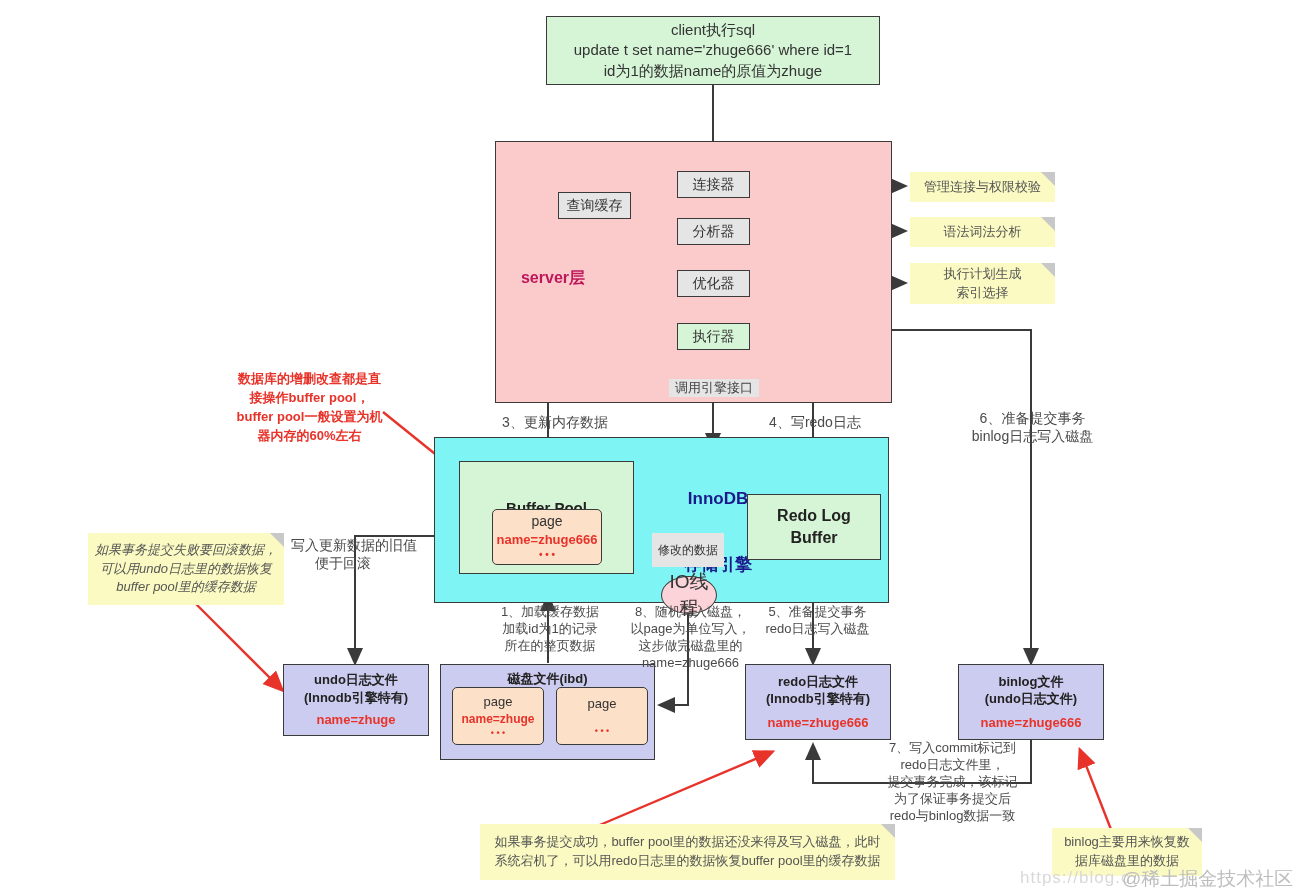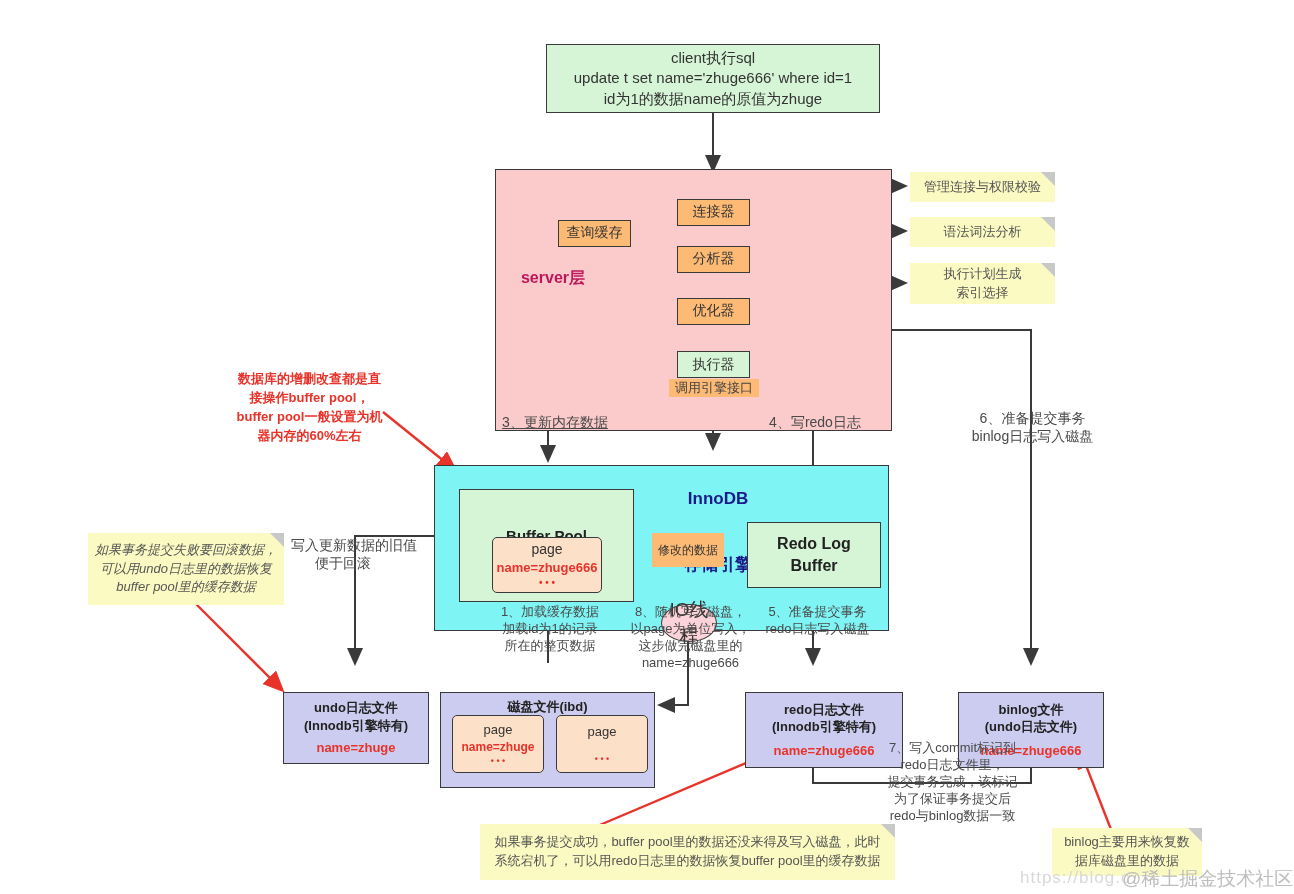--- a/index.html
+++ b/index.html
@@ -1,26 +1,26 @@
 <!DOCTYPE html>
 <html><head>
 <meta charset="utf-8">
 <style>
   html,body{margin:0;padding:0;background:#fff;}
   body{font-family:"Liberation Sans","DejaVu Sans",sans-serif;}
   #stage{position:relative;width:1294px;height:894px;background:#ffffff;overflow:hidden;}
   .box{position:absolute;box-sizing:border-box;display:flex;flex-direction:column;
        align-items:center;justify-content:center;text-align:center;line-height:1.35;}
-  .bd{border:1.5px solid #3a3a3a;margin-top:28px;}
+  .bd{border:1.5px solid #3a3a3a;}
   .green{background:#d6f5d6;}
   .pink{background:#fbcaca;}
   .cyan{background:#7ff4f4;}
   .purple{background:#ccccf0;}
   .orange{background:#fde0c8;}
-  .white{background:#fdba74;font-family:Liberation Serif, serif;}
+  .white{background:#e5e5e5;}
   .pinkell{background:#fbd3d8;}
   .lbl{position:absolute;text-align:center;color:#4a4a4a;line-height:1.3;white-space:pre;}
   .redtxt{color:#e8332a;font-weight:bold;}
   .note{position:absolute;box-sizing:border-box;background:#fafac2;color:#555;
         padding:15px 8px;text-align:center;line-height:1.45;}
   .note:after{content:"";position:absolute;top:0;right:0;width:0;height:0;
         border-top:14px solid #c8c8c8;border-left:14px solid transparent;}
   svg.ov{position:absolute;left:0;top:0;width:1294px;height:894px;pointer-events:none;}
   .wm{position:absolute;color:#d9d9d9;font-size:17px;letter-spacing:1px;}
   .wm2{position:absolute;color:#bdbdbd;font-size:19px;}
@@ -146,33 +146,33 @@
   <div class="box bd orange" style="left:452px;top:687px;width:92px;height:58px;border-radius:5px;">
     <div style="font-size:13px;color:#333;">page</div>
     <div class="redtxt" style="font-size:12px;">name=zhuge</div>
     <div class="redtxt" style="font-size:9px;">• • •</div>
   </div>
   <div class="box bd orange" style="left:556px;top:687px;width:92px;height:58px;border-radius:5px;">
     <div style="font-size:13px;color:#333;">page</div>
     <div class="redtxt" style="font-size:9px;margin-top:12px;">• • •</div>
   </div>
 
-  <div class="box bd purple" style="left:745px;top:664px;width:158px;height:76px;">
+  <div class="box bd purple" style="left:745px;top:664px;width:146px;height:76px;">
     <div style="font-size:13px;font-weight:bold;color:#222;">redo日志文件</div>
     <div style="font-size:13px;font-weight:bold;color:#222;">(Innodb引擎特有)</div>
     <div class="redtxt" style="font-size:13px;margin-top:6px;">name=zhuge666</div>
   </div>
 
   <div class="box bd purple" style="left:958px;top:664px;width:146px;height:76px;">
     <div style="font-size:13px;font-weight:bold;color:#222;">binlog文件</div>
     <div style="font-size:13px;font-weight:bold;color:#222;">(undo日志文件)</div>
     <div class="redtxt" style="font-size:13px;margin-top:6px;">name=zhuge666</div>
   </div>
 
-  <div class="lbl t-mid" style="left:480px;top:413px;width:150px;text-decoration:underline;">3、更新内存数据</div>
+  <div class="lbl t-mid" style="left:480px;top:413px;width:150px;">3、更新内存数据</div>
   <div class="lbl t-mid" style="left:750px;top:413px;width:130px;">4、写redo日志</div>
   <div class="lbl t-mid" style="left:955px;top:409px;width:155px;">6、准备提交事务
 binlog日志写入磁盘</div>
   <div class="lbl t-mid" style="left:258px;top:536px;width:170px;">2、写入更新数据的旧值
 便于回滚</div>
   <div class="lbl t-small" style="left:475px;top:604px;width:150px;">1、加载缓存数据
 加载id为1的记录
 所在的整页数据</div>
   <div class="lbl t-small" style="left:618px;top:604px;width:145px;">8、随机写入磁盘，
 以page为单位写入，

